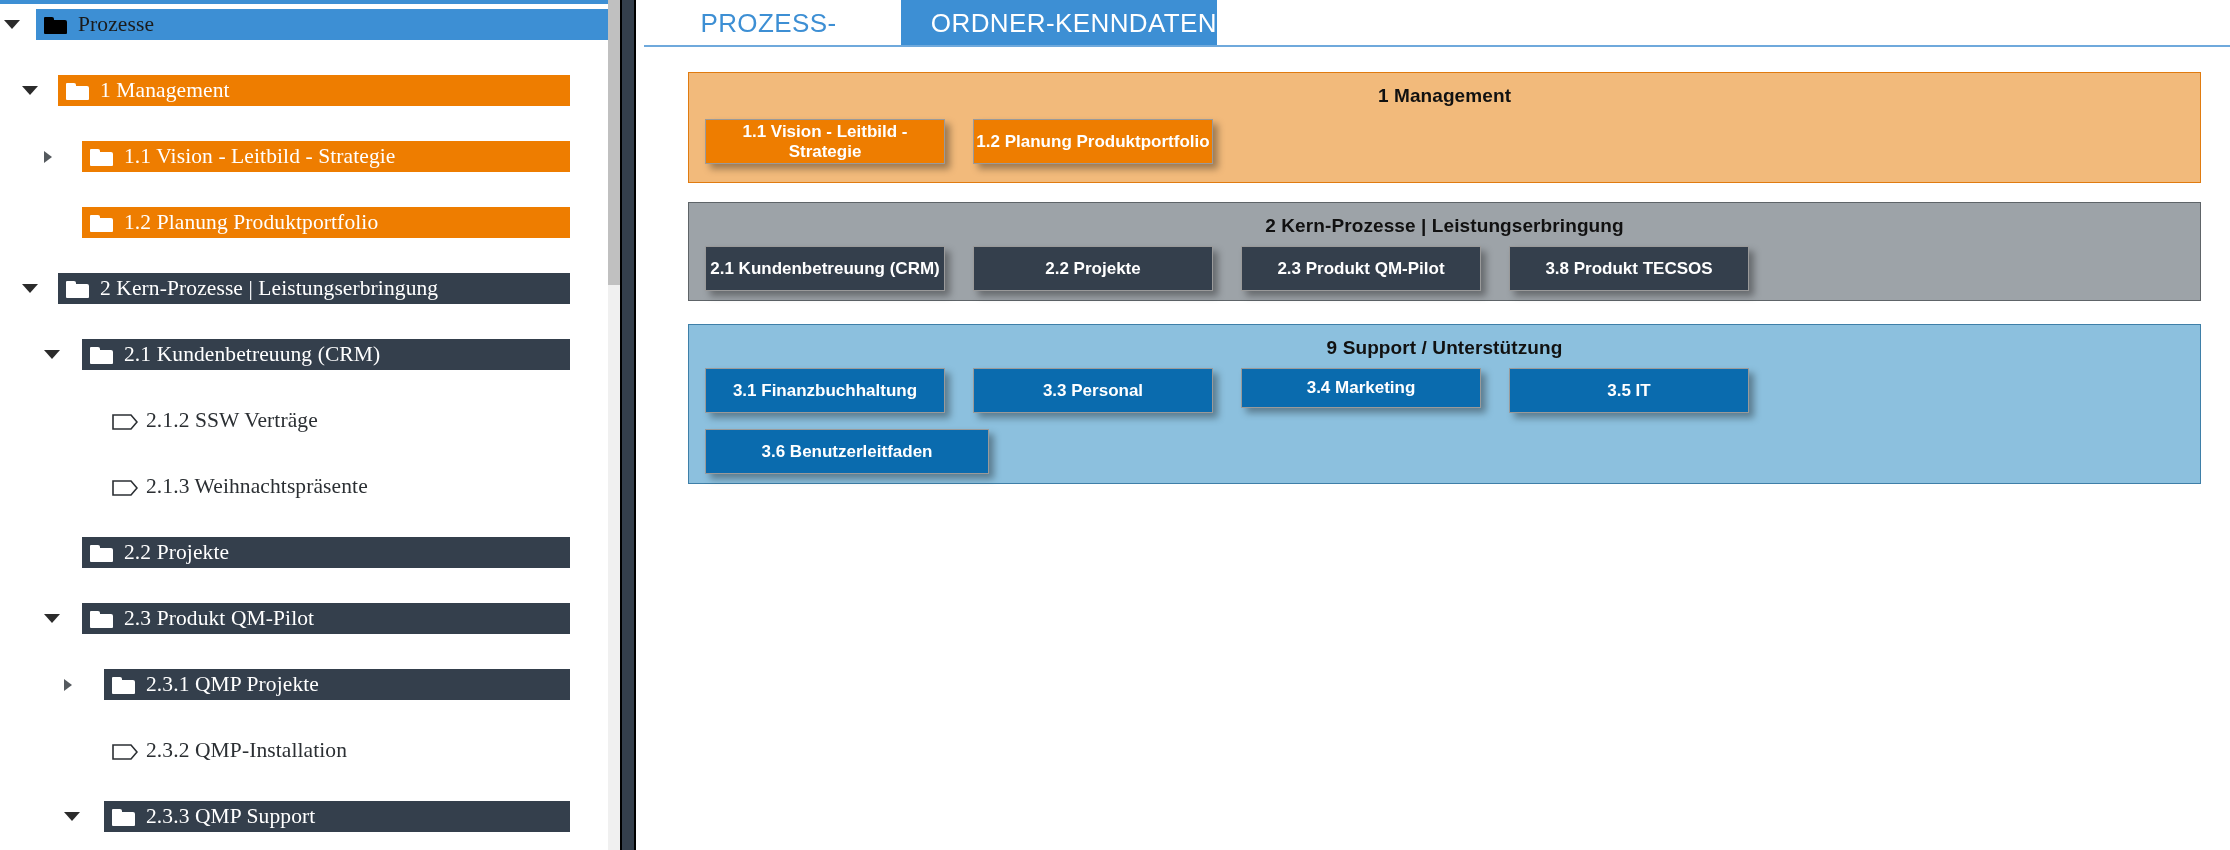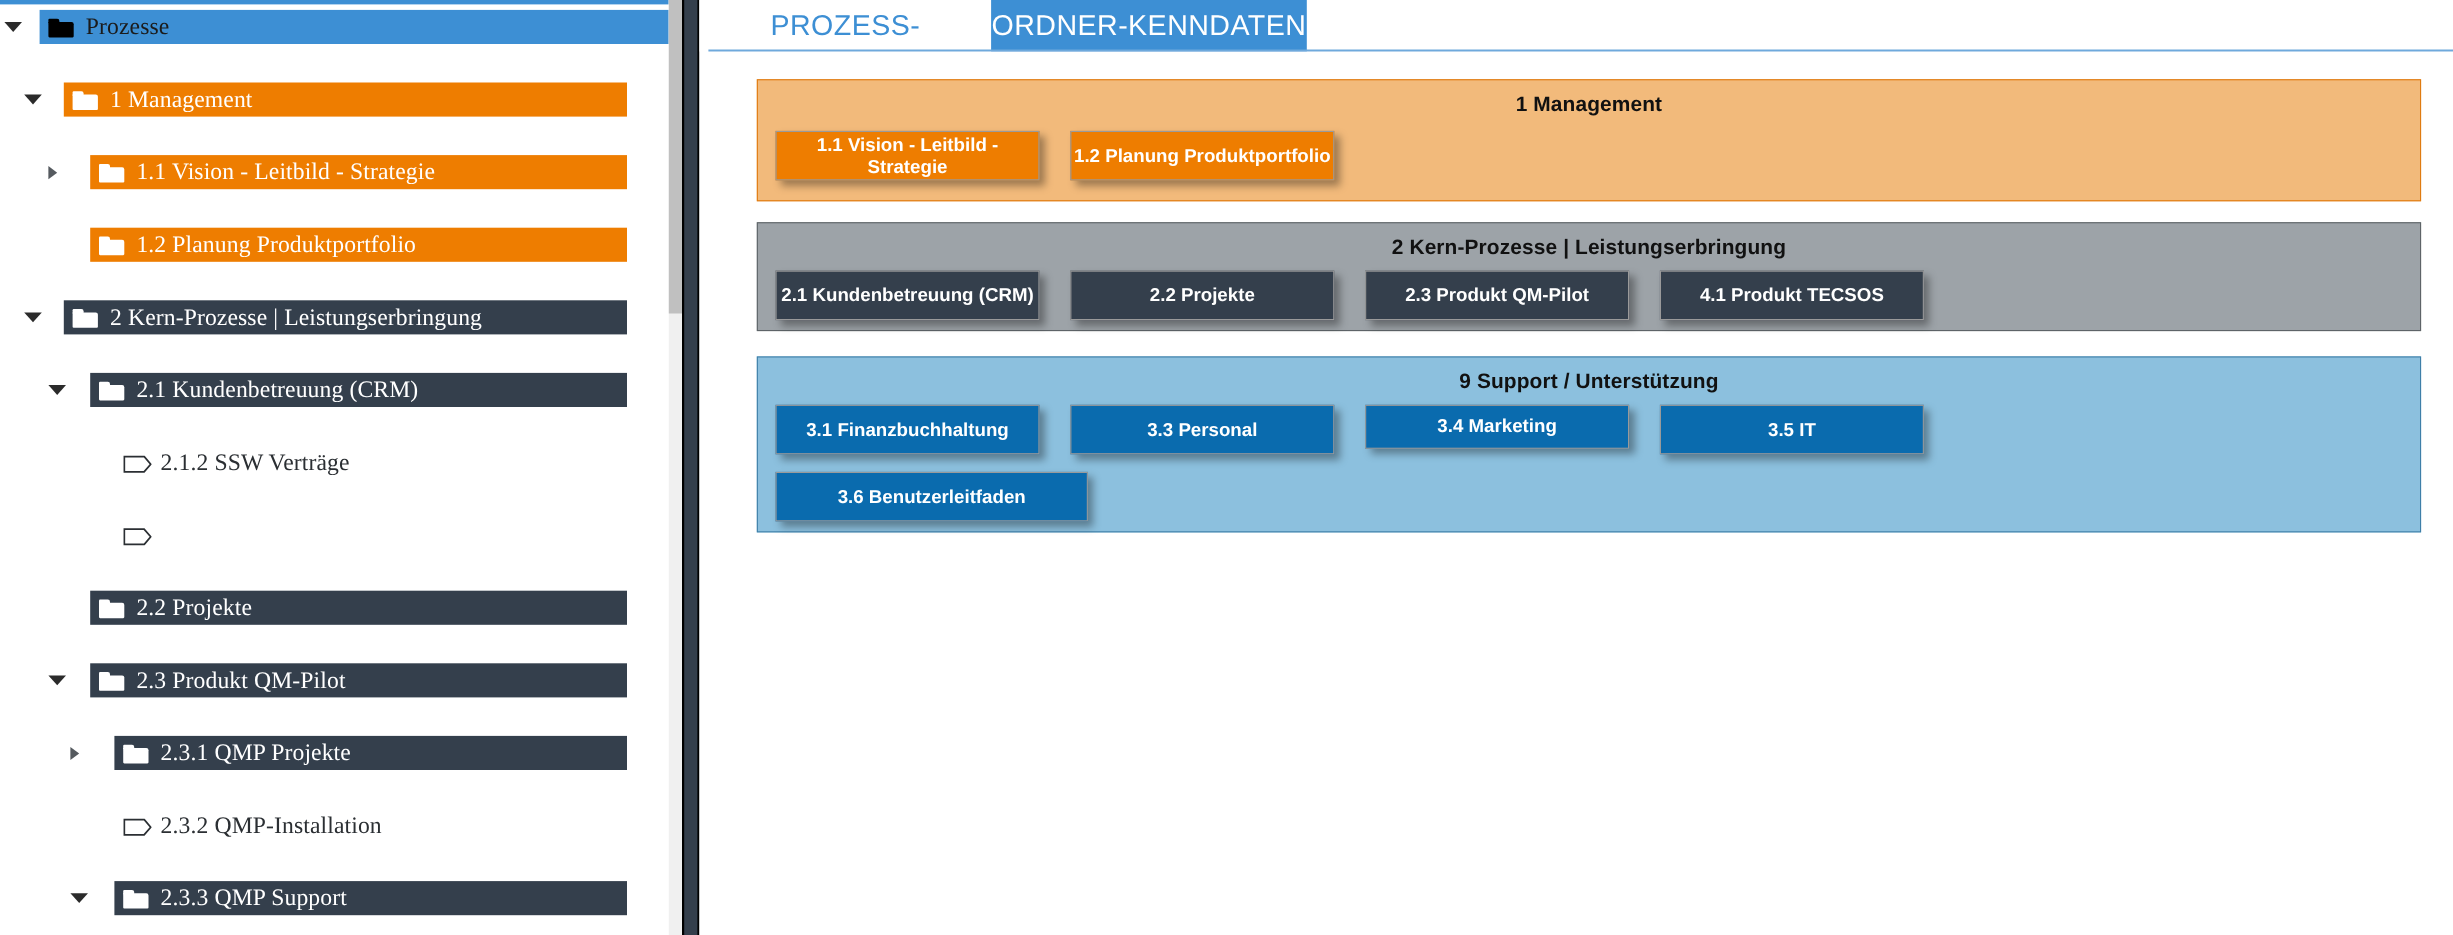--- a/index.html
+++ b/index.html
@@ -167,20 +167,21 @@
           </div>
           <div class="lbl t-dark" style="left: 146px; text-align: center;">2.1.2 SSW Verträge</div>
         </div>
         <div class="row r-plain" style="top: 231px;">
           <div class="rowbg" style="left: 104px; width: 466px;"></div>
           <div class="dicon" style="left: 112px;">
             <svg width="26" height="16" viewBox="0 0 26 16">
               <path d="M1 1 H19 L25 8 L19 15 H1 Z" fill="none" stroke="#2b2f33" stroke-width="1.6"></path>
             </svg>
           </div>
+          <div class="lbl t-dark" style="left: 146px;">2.1.3 Weihnachtspräsente</div>
         </div>
         <div class="row r-dark" style="top: 264px;">
           <div class="rowbg" style="left: 82px; width: 488px;"></div>
           <div class="ficon white" style="left: 90px;">
             <div class="tab"></div>
             <div class="body"></div>
           </div>
           <div class="lbl t-white" style="left: 124px;">2.2 Projekte</div>
         </div>
         <div class="row r-dark" style="top: 297px;">
@@ -227,38 +228,38 @@
   </div>
 
   <div class="panel-split">
     <div class="inner"></div>
   </div>
 
   <div class="right-panel">
 
     <div class="tabbar">
       <div class="tab active" style="left:0px;width:265px;">PROZESS-LANDSCHAFT</div>
-      <div class="tab inactive" style="left:265px;width:287px;">ORDNER-KENNDATEN</div>
+      <div class="tab inactive" style="left:265px;width:316px;text-align:right;">ORDNER-KENNDATEN</div>
       <div class="tab-underline"></div>
     </div>
 
     <div class="canvas">
 
       <div class="band band-mgmt" style="left:52px;top:25px;width:1513px;height:111px;">
         <div class="band-title">1 Management</div>
         <div class="node node-mgmt" style="left:16px;top:46px;width:240px;height:45px;">1.1 Vision - Leitbild - Strategie</div>
         <div class="node node-mgmt" style="left:284px;top:46px;width:240px;height:45px;">1.2 Planung Produktportfolio</div>
       </div>
 
       <div class="band band-core" style="left:52px;top:155px;width:1513px;height:99px;">
         <div class="band-title">2 Kern-Prozesse | Leistungserbringung</div>
         <div class="node node-core" style="left:16px;top:43px;width:240px;height:45px;">2.1 Kundenbetreuung (CRM)</div>
         <div class="node node-core" style="left:284px;top:43px;width:240px;height:45px;">2.2 Projekte</div>
         <div class="node node-core" style="left:552px;top:43px;width:240px;height:45px;">2.3 Produkt QM-Pilot</div>
-        <div class="node node-core" style="left:820px;top:43px;width:240px;height:45px;">4.1 Produkt TECSOS</div>
+        <div class="node node-core" style="left:820px;top:43px;width:240px;height:45px;">3.8 Produkt TECSOS</div>
       </div>
 
       <div class="band band-supp" style="left:52px;top:277px;width:1513px;height:160px;">
         <div class="band-title">9 Support / Unterstützung</div>
         <div class="node node-supp" style="left:16px;top:43px;width:240px;height:45px;">3.1 Finanzbuchhaltung</div>
         <div class="node node-supp" style="left:284px;top:43px;width:240px;height:45px;">3.3 Personal</div>
         <div class="node node-supp" style="left:552px;top:43px;width:240px;height:40px;">3.4 Marketing</div>
         <div class="node node-supp" style="left:820px;top:43px;width:240px;height:45px;">3.5 IT</div>
         <div class="node node-supp" style="left:16px;top:104px;width:284px;height:45px;">3.6 Benutzerleitfaden</div>
       </div>

